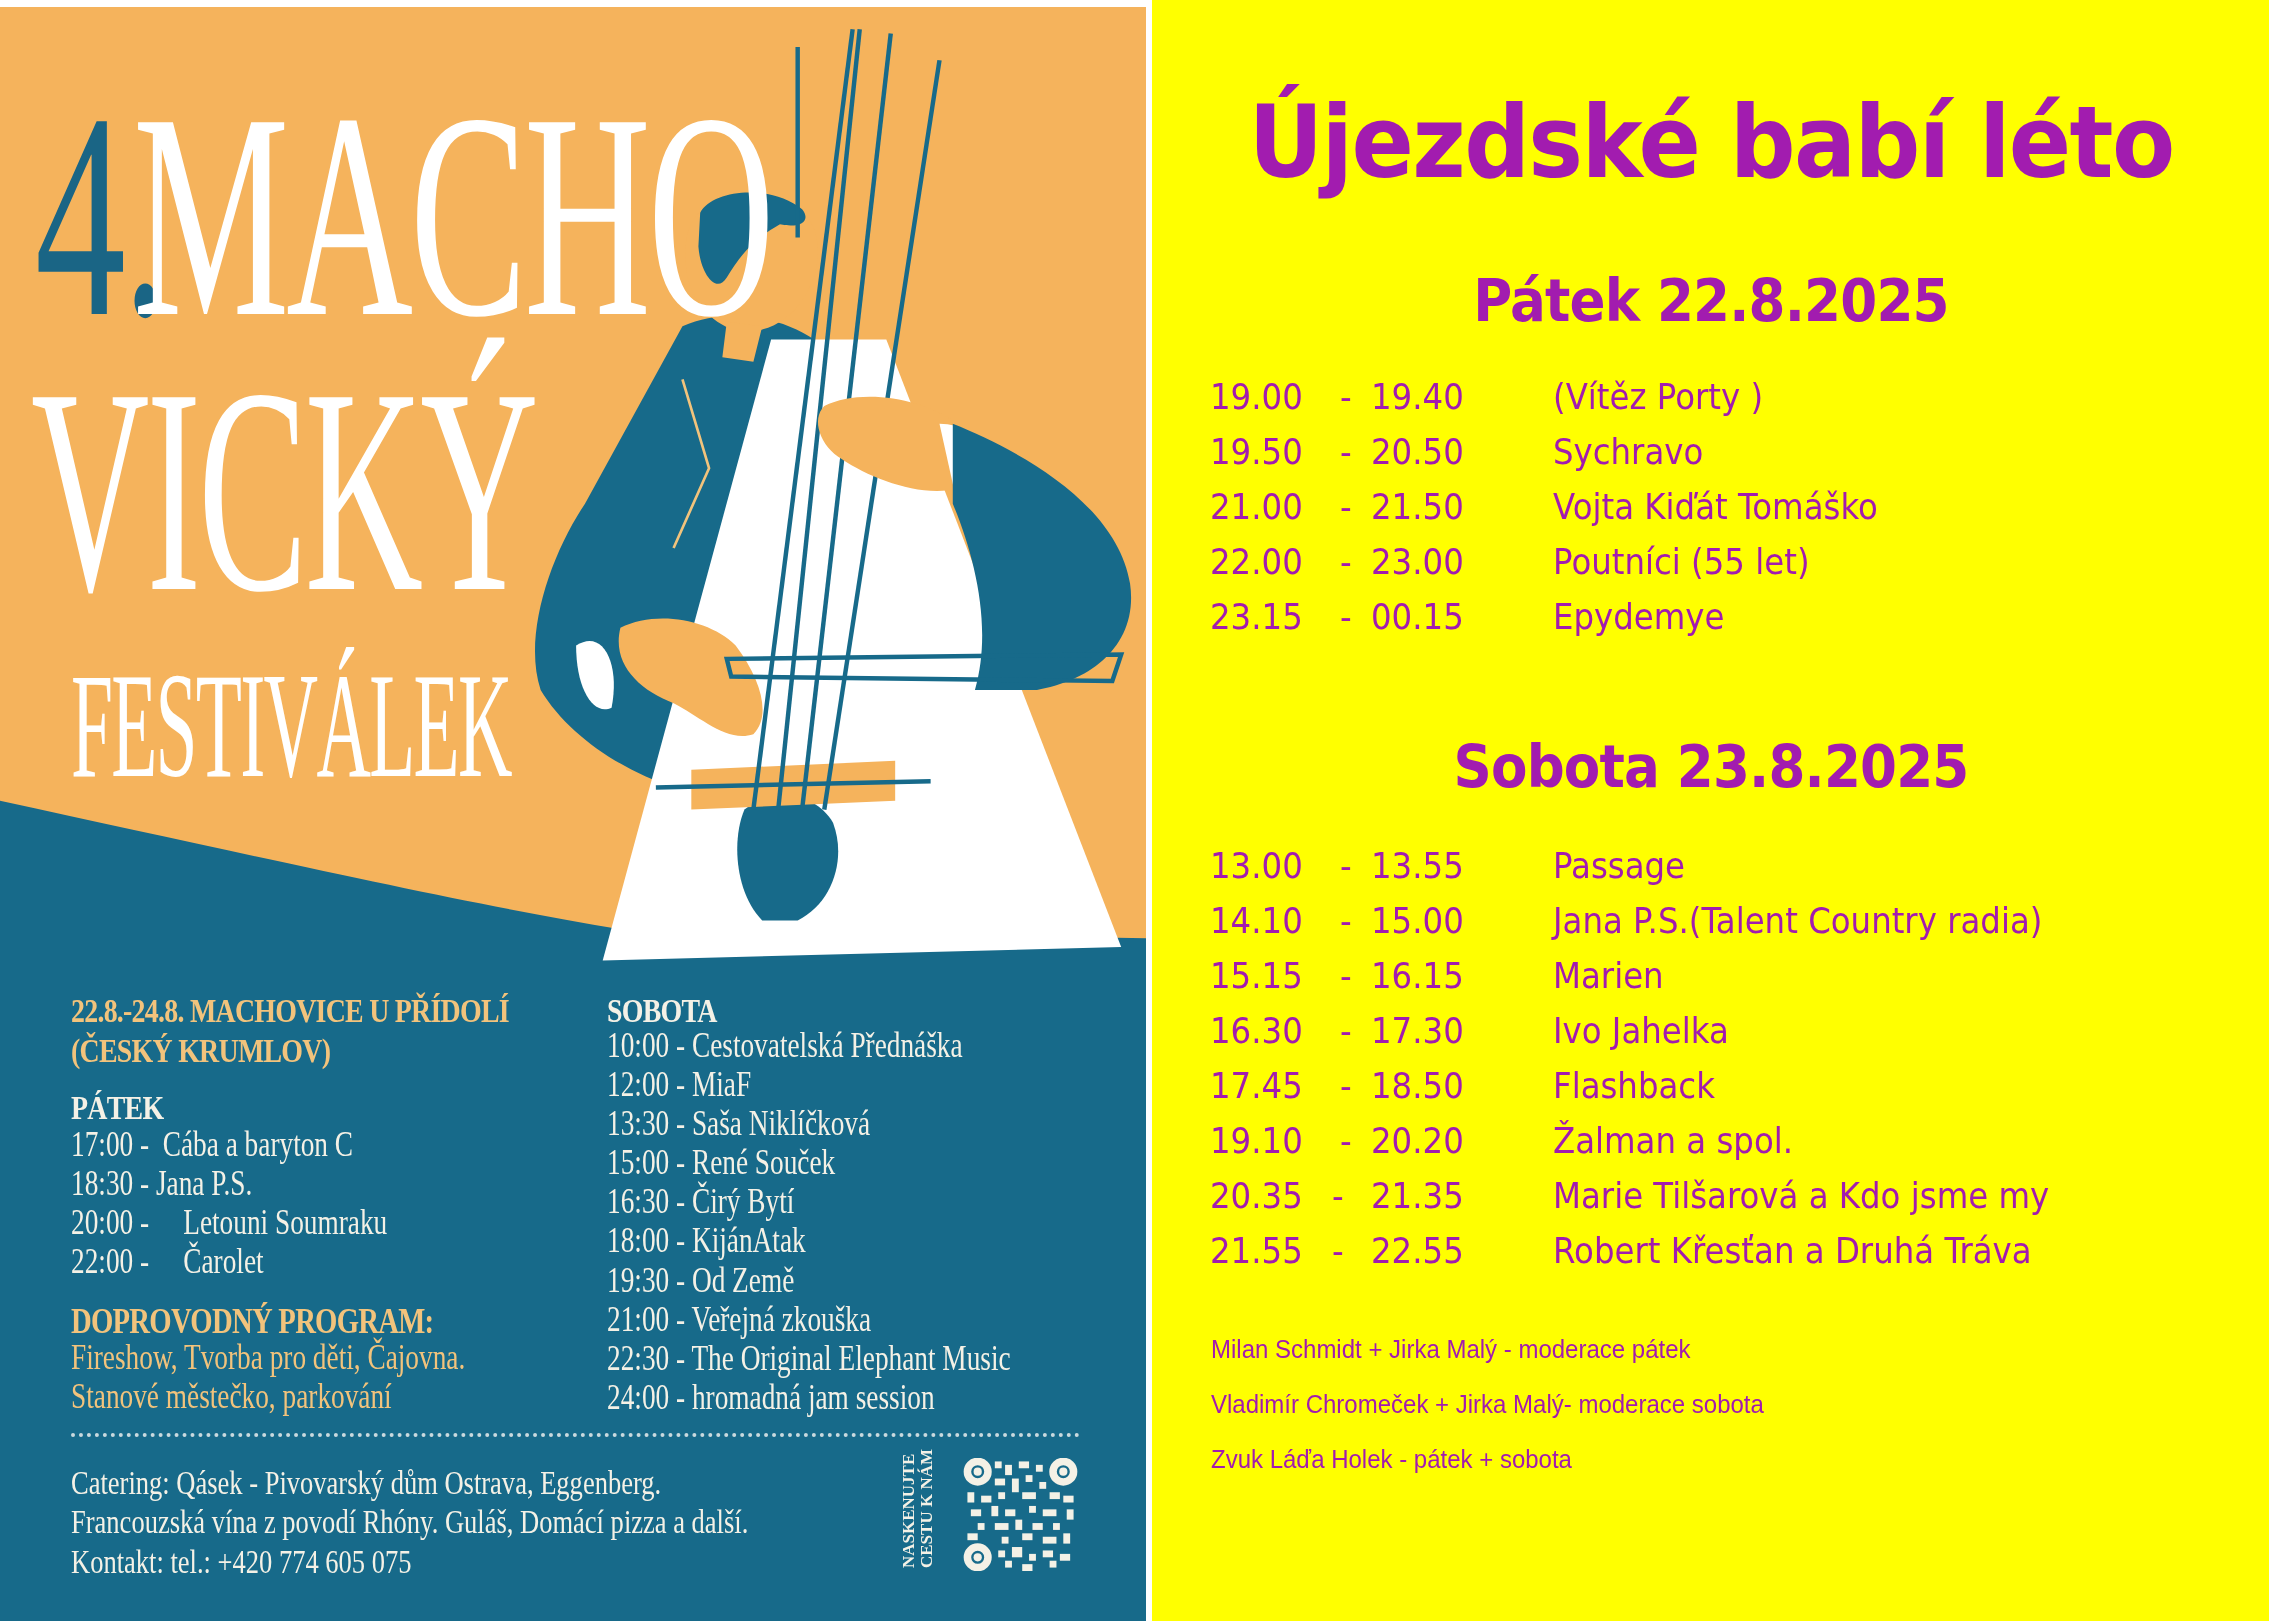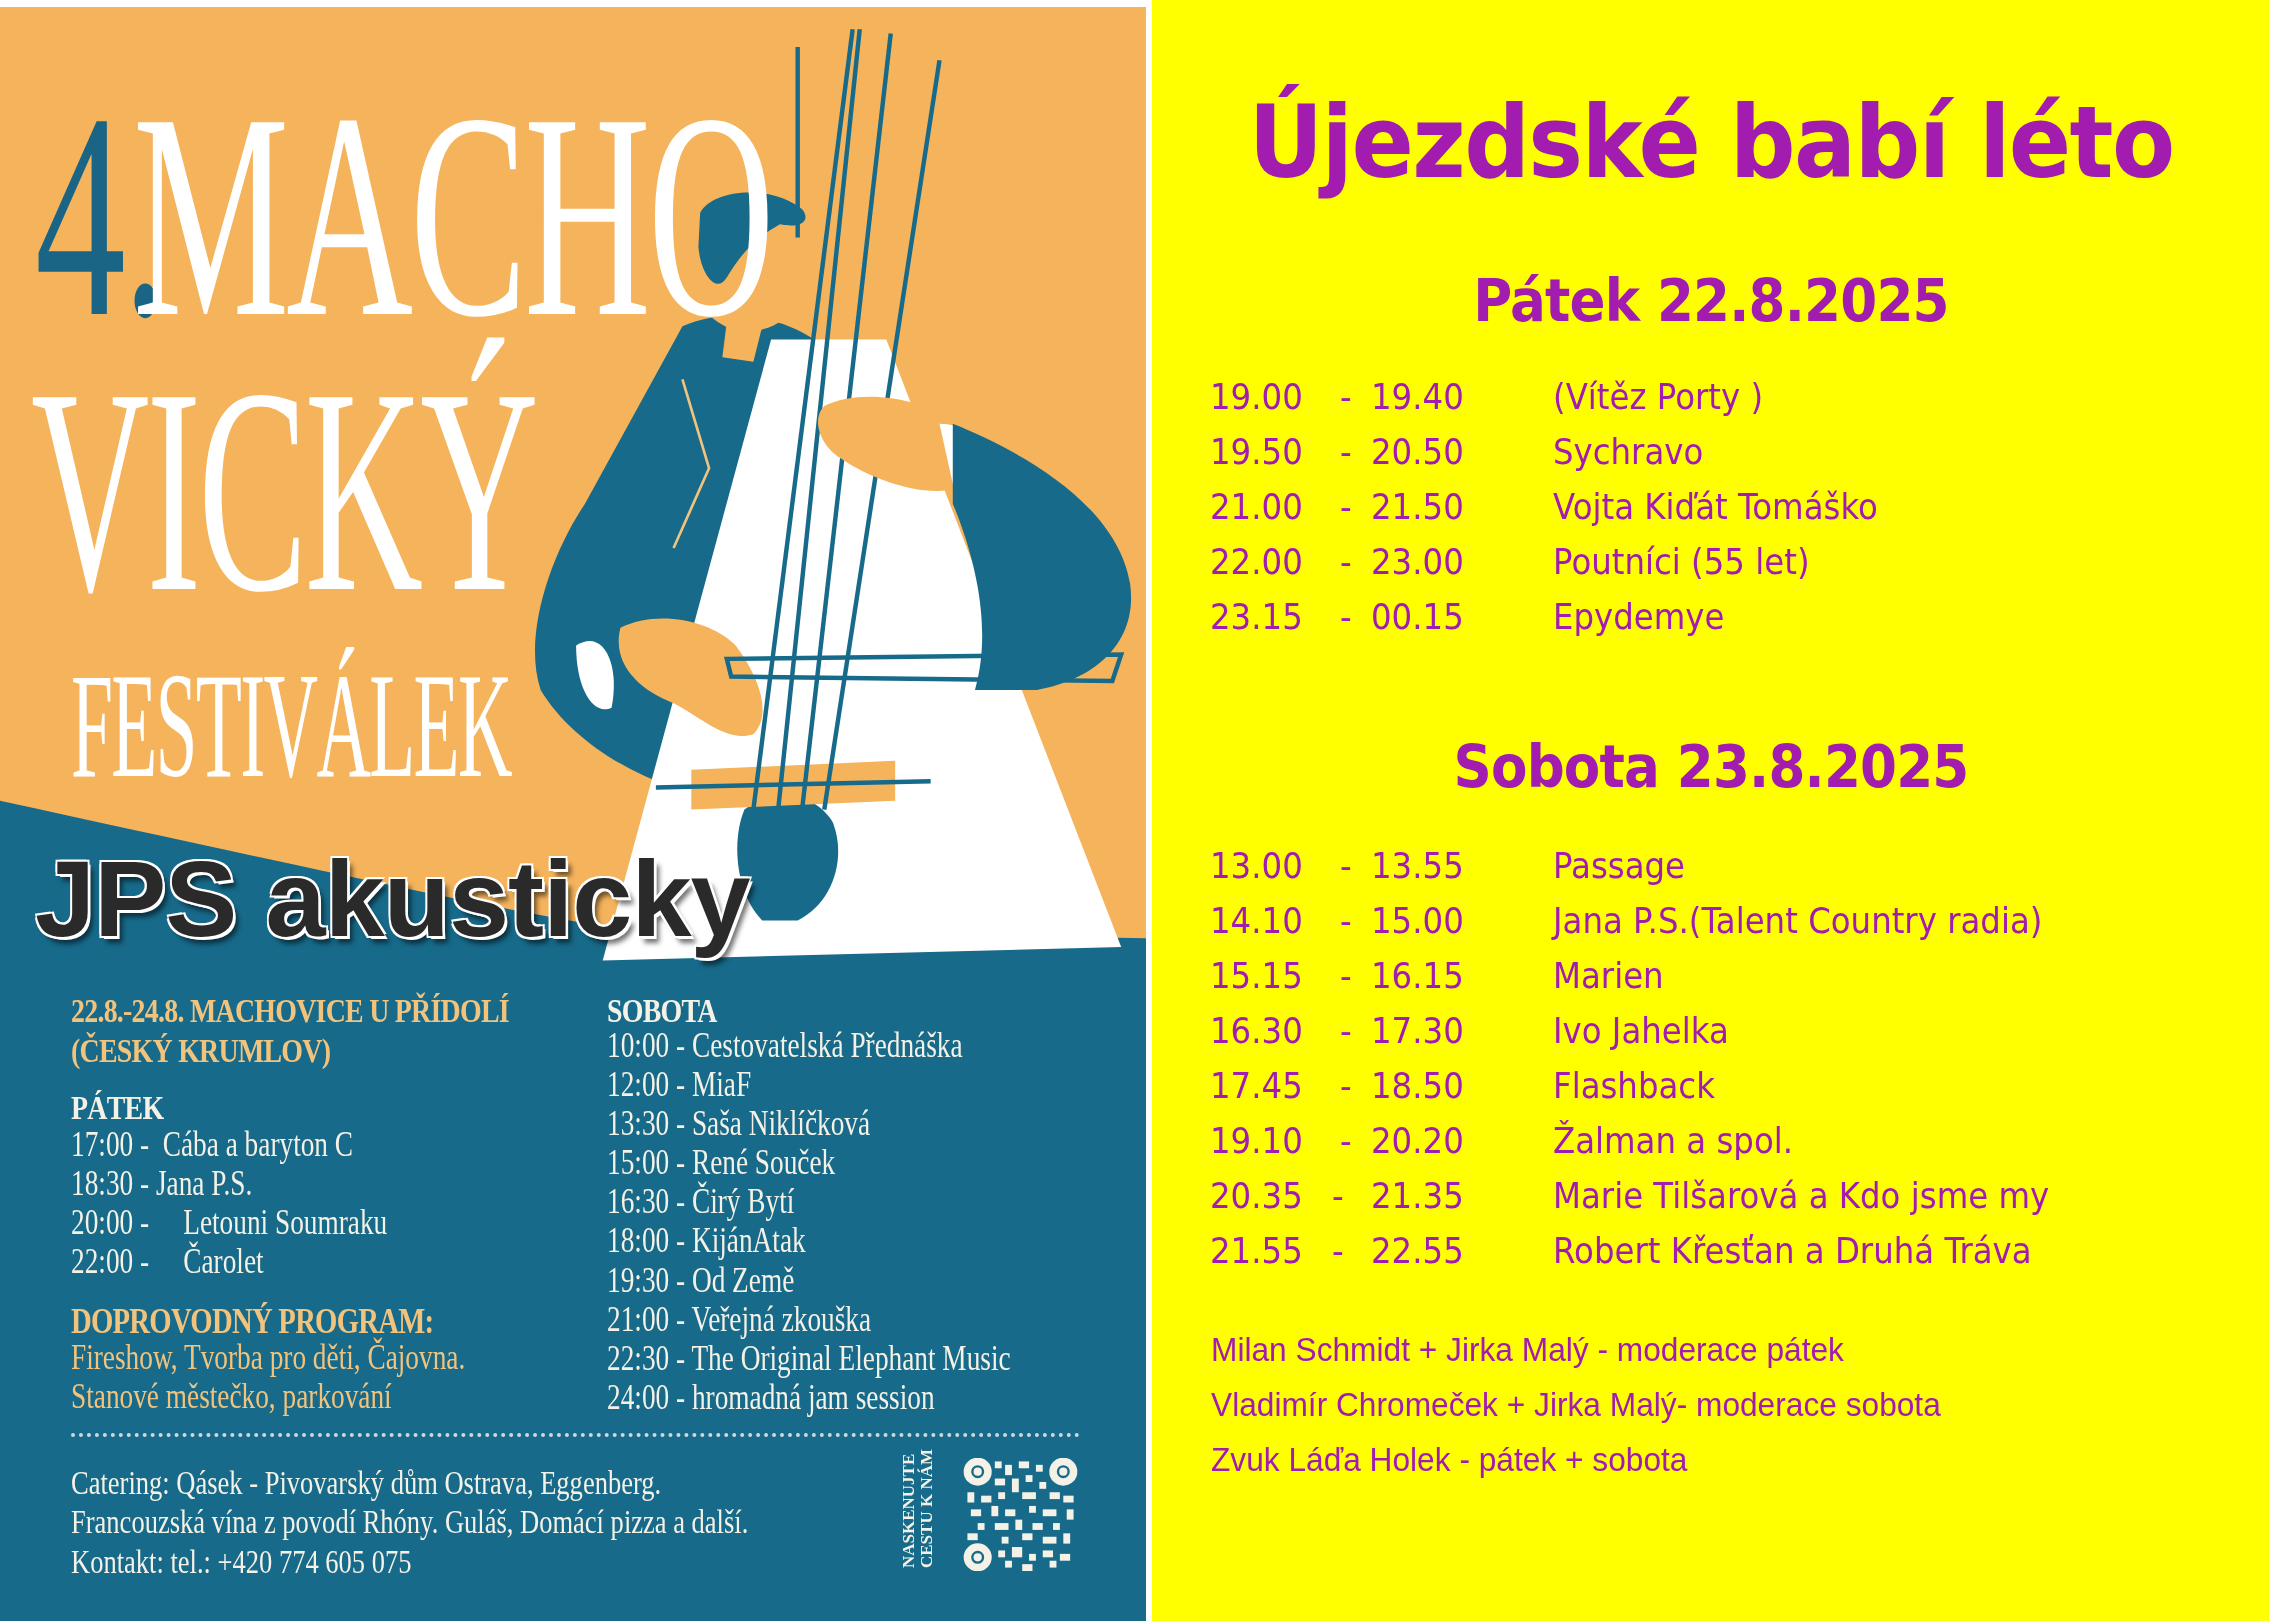--- a/index.html
+++ b/index.html
@@ -59,21 +59,21 @@
     font-family: "DejaVu Sans", sans-serif; font-weight: 700; font-size: 59px; letter-spacing: -0.9px;
     transform: scaleX(0.9);
   }
   .r-rows { position: absolute; left: 58px; }
   .r-row { position: relative; height: 55px; font-family: "DejaVu Sans", sans-serif; font-size: 36px; white-space: nowrap; }
   .r-row span { position: absolute; top: 0; transform: scaleX(0.9); transform-origin: left top; }
   .r-row .start { left: 0; }
   .r-row .dash { left: 130px; }
   .r-row .end { left: 161px; }
   .r-row .act { left: 343px; }
-  #r-notes { position: absolute; left: 59px; top: 1322px; font-family: "Liberation Sans", sans-serif; font-size: 33px; line-height: 55px; }
+  #r-notes { position: absolute; left: 59px; top: 1322px; font-family: "Liberation Sans", sans-serif; font-size: 25px; line-height: 55px; }
   #r-notes div { white-space: nowrap; transform: scaleX(0.96); transform-origin: left top; }
 </style>
 </head>
 <body>
 
 <div id="poster">
 
   <svg class="teal-bg" viewBox="0 0 1293 1821" preserveAspectRatio="none">
 
     <path d="M0,895 C300,960 520,1010 700,1040 L1293,1050 L1293,1821 L0,1821 Z" fill="#176A8A"></path>
@@ -109,21 +109,20 @@
     <path d="M820,735 L1265,730 L1255,760 L825,755 Z" fill="none" stroke="#176A8A" stroke-width="5"></path>
 
     <path d="M770,420 L800,520 L760,610" fill="none" stroke="#F2C37C" stroke-width="3"></path>
   </svg>
 
   <div class="title-line" id="t-num" style="left:35px; top:62px; font-size:293px; transform:scaleX(0.62); color:#1A6585;">4.</div>
   <div class="title-line" style="left:133px; top:62px; font-size:293px; transform:scaleX(0.60);">MACHO</div>
   <div class="title-line" style="left:31px; top:337px; font-size:293px; transform:scaleX(0.56);">VICKÝ</div>
   <div class="title-line" style="left:71px; top:643px; font-size:151px; transform:scaleX(0.50); letter-spacing:-3.5px;">FESTIVÁLEK</div>
 
-  <div id="jps">JPS akusticky</div>
 
   <div class="p-text gold p-head" style="left:71px; top:987px;">22.8.-24.8. MACHOVICE U PŘÍDOLÍ</div>
   <div class="p-text gold p-head" style="left:71px; top:1027px;">(ČESKÝ KRUMLOV)</div>
 
   <div class="p-text cream p-head" style="left:71px; top:1084px;">PÁTEK</div>
   <div>
     <div class="p-text cream p-row" style="left:71px; top:1120px;">
       <span class="tm">17:00</span> <span>-</span>&nbsp; <span>Cába a baryton C</span>
     </div>
     <div class="p-text cream p-row" style="left:71px; top:1159px;">

